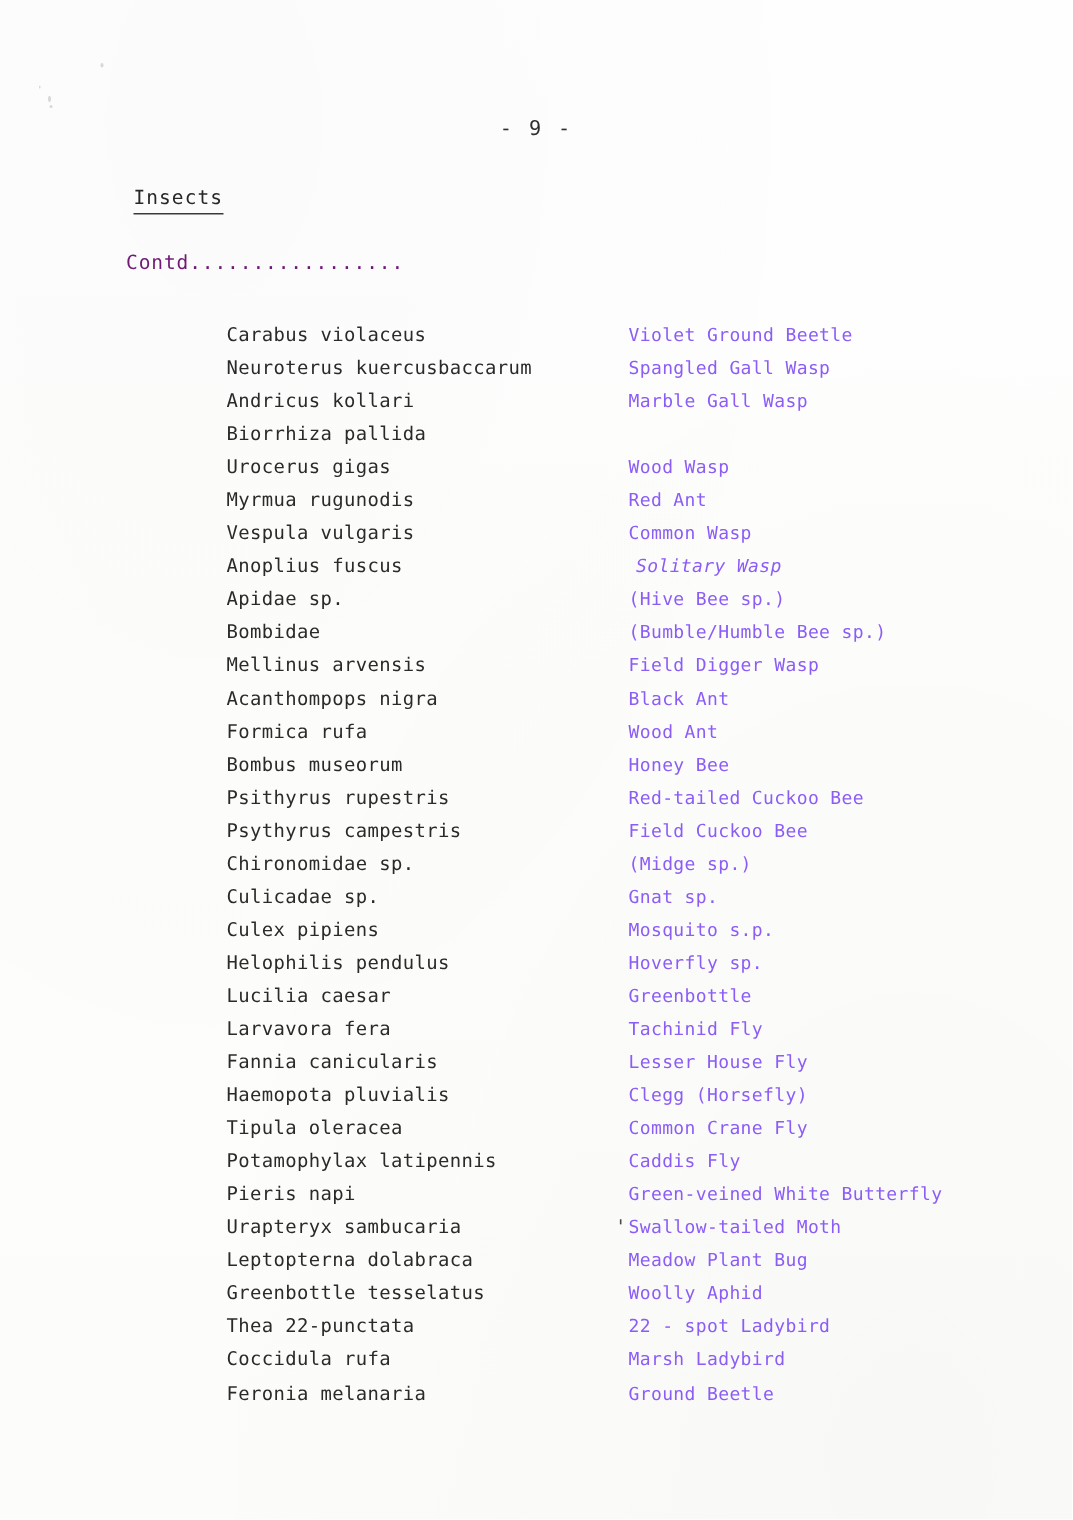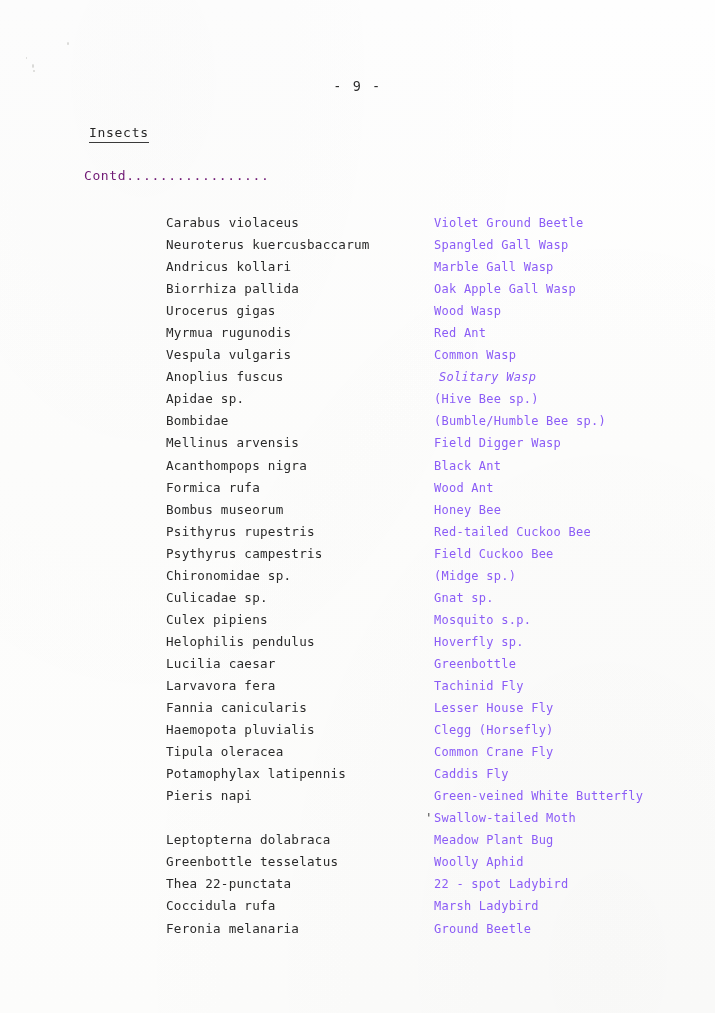--- a/index.html
+++ b/index.html
@@ -61,21 +61,21 @@
     top: 168px;
     left: 84px;
     font-size: 13px;
     letter-spacing: 0.6px;
     color: #701a75;
     white-space: pre;
   }
   .species-list {
     position: absolute;
     top: 212px;
-    left: 15px;
+    left: 0;
     width: 648px;
   }
   .species-row {
     position: relative;
     height: 22.05px;
     line-height: 22.05px;
     white-space: nowrap;
   }
   .latin-name {
     position: absolute;
@@ -128,21 +128,20 @@
       <div class="species-row">
         <span class="latin-name">Neuroterus kuercusbaccarum</span>
         <span class="common-name">Spangled Gall Wasp</span>
       </div>
       <div class="species-row">
         <span class="latin-name">Andricus kollari</span>
         <span class="common-name">Marble Gall Wasp</span>
       </div>
       <div class="species-row">
         <span class="latin-name">Biorrhiza pallida</span>
-        <span class="common-name">Oak Apple Gall Wasp</span>
       </div>
       <div class="species-row">
         <span class="latin-name">Urocerus gigas</span>
         <span class="common-name">Wood Wasp</span>
       </div>
       <div class="species-row">
         <span class="latin-name">Myrmua rugunodis</span>
         <span class="common-name">Red Ant</span>
       </div>
       <div class="species-row">
@@ -224,20 +223,21 @@
       <div class="species-row">
         <span class="latin-name">Potamophylax latipennis</span>
         <span class="common-name">Caddis Fly</span>
       </div>
       <div class="species-row">
         <span class="latin-name">Pieris napi</span>
         <span class="common-name">Green-veined White Butterfly</span>
       </div>
       <div class="species-row">
         <span class="stray-mark">'</span>
+        <span class="latin-name">Urapteryx sambucaria</span>
         <span class="common-name">Swallow-tailed Moth</span>
       </div>
       <div class="species-row">
         <span class="latin-name">Leptopterna dolabraca</span>
         <span class="common-name">Meadow Plant Bug</span>
       </div>
       <div class="species-row">
         <span class="latin-name">Greenbottle tesselatus</span>
         <span class="common-name">Woolly Aphid</span>
       </div>

